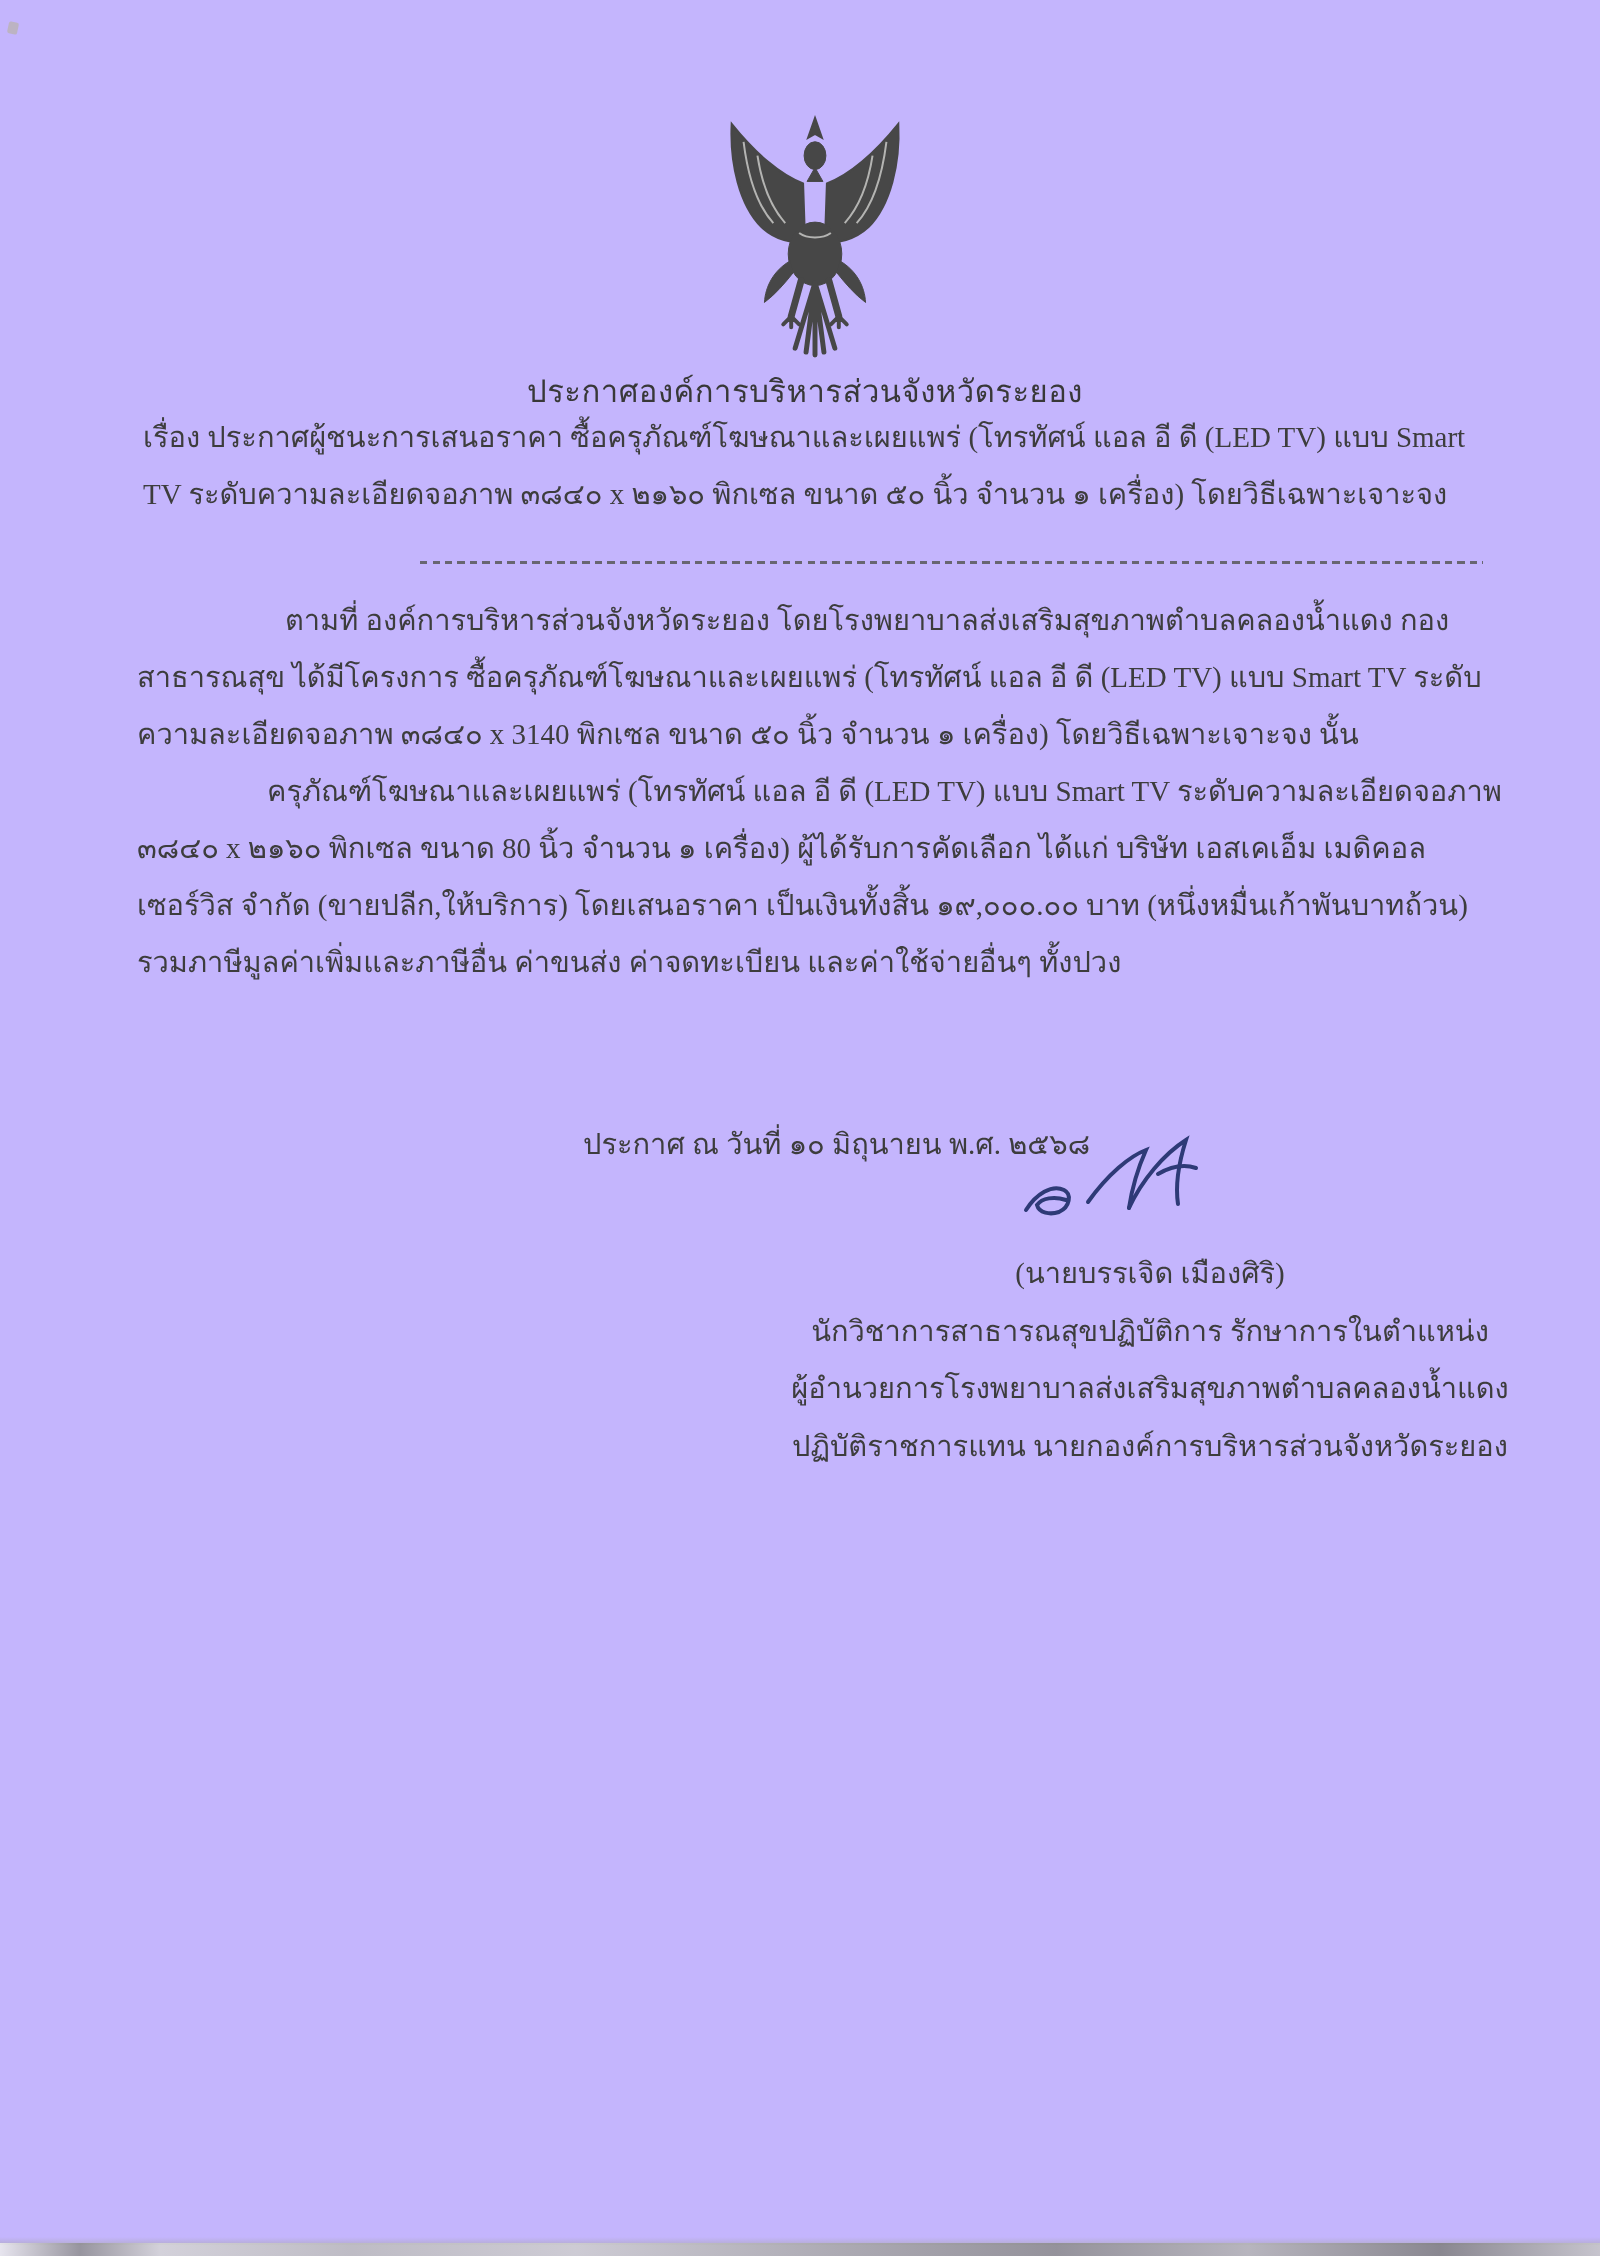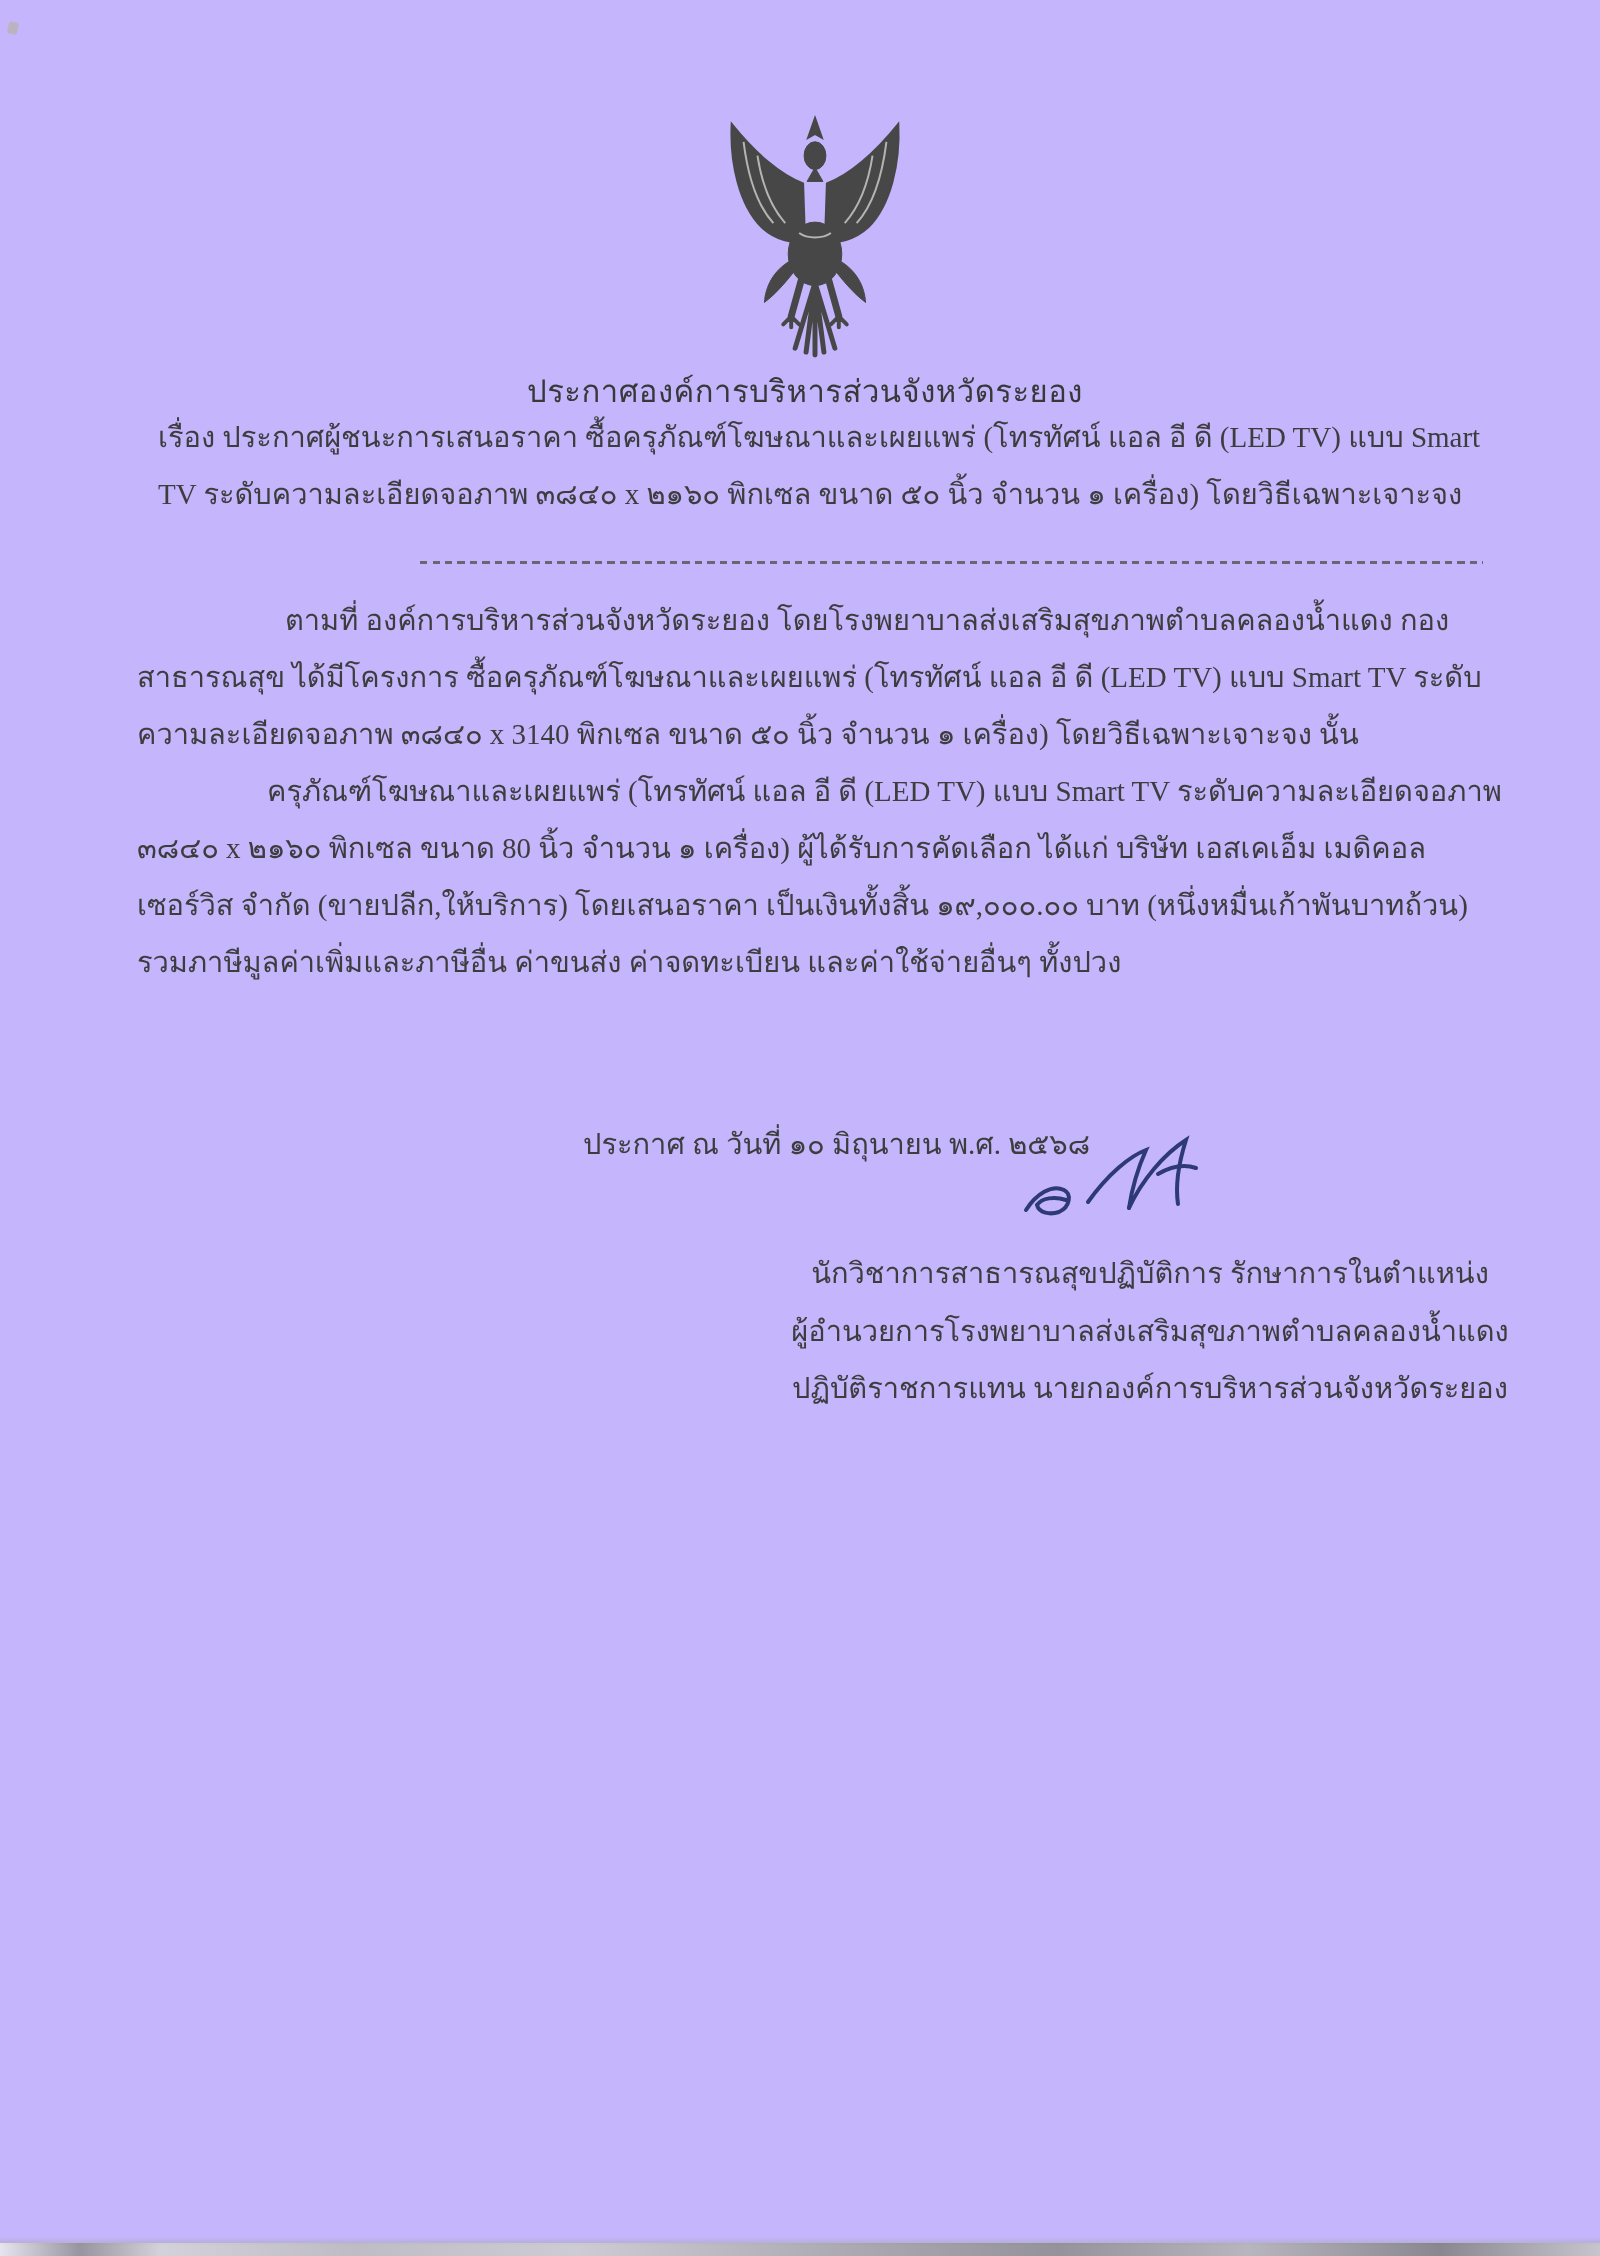--- a/index.html
+++ b/index.html
@@ -9,21 +9,21 @@
     font-family:"Liberation Serif","DejaVu Sans",sans-serif;
     color:#3a3a3a;
     overflow:hidden;
   }
   .page{position:absolute;inset:0;background:#c4b5fd;}
   .emblem{position:absolute;left:695px;top:112px;width:240px;height:248px;}
   .doc-title{
     position:absolute;left:0;top:366px;width:1610px;text-align:center;
     font-size:31px;letter-spacing:.5px;color:#383838;
   }
-  .subject{position:absolute;left:158px;top:412px;width:1345px;font-size:29px;color:#3d3d3d;}
+  .subject{position:absolute;left:143px;top:412px;width:1345px;font-size:29px;color:#3d3d3d;}
   .subject .line{height:57px;line-height:50px;}
   .dashed-rule{
     position:absolute;left:420px;top:561px;width:1063px;height:3px;
     background:repeating-linear-gradient(90deg,#585858 0 7px,transparent 7px 12.5px);
     opacity:.85;
   }
   .body-text{position:absolute;left:137px;top:594px;width:1360px;font-size:29px;color:#3d3d3d;}
   .body-text .line{height:57px;line-height:52px;white-space:nowrap;}
   .indent1{padding-left:148px;}
   .indent2{padding-left:130px;}
@@ -121,20 +121,21 @@
       <g fill="none" stroke="#2e3a77" stroke-width="4" stroke-linecap="round">
         <path d="M18,88 C28,72 44,62 56,68 C64,72 62,85 51,90 C42,93 31,91 29,83 C34,76 46,74 58,78"></path>
         <path d="M80,80 C100,52 122,34 138,28 C130,46 124,66 121,86"></path>
         <path d="M121,86 C134,58 156,32 178,18 C171,40 167,62 170,82"></path>
         <path d="M150,52 C162,45 176,42 188,46"></path>
       </g>
     </svg>
   </div>
 
   <div class="signer-block">
+    <div class="line">(นายบรรเจิด เมืองศิริ)</div>
     <div class="line">นักวิชาการสาธารณสุขปฏิบัติการ รักษาการในตำแหน่ง</div>
     <div class="line">ผู้อำนวยการโรงพยาบาลส่งเสริมสุขภาพตำบลคลองน้ำแดง</div>
     <div class="line">ปฏิบัติราชการแทน นายกองค์การบริหารส่วนจังหวัดระยอง</div>
   </div>
 
   <div class="scan-band-soft"></div>
   <div class="scan-band"></div>
 
 </div>
 

